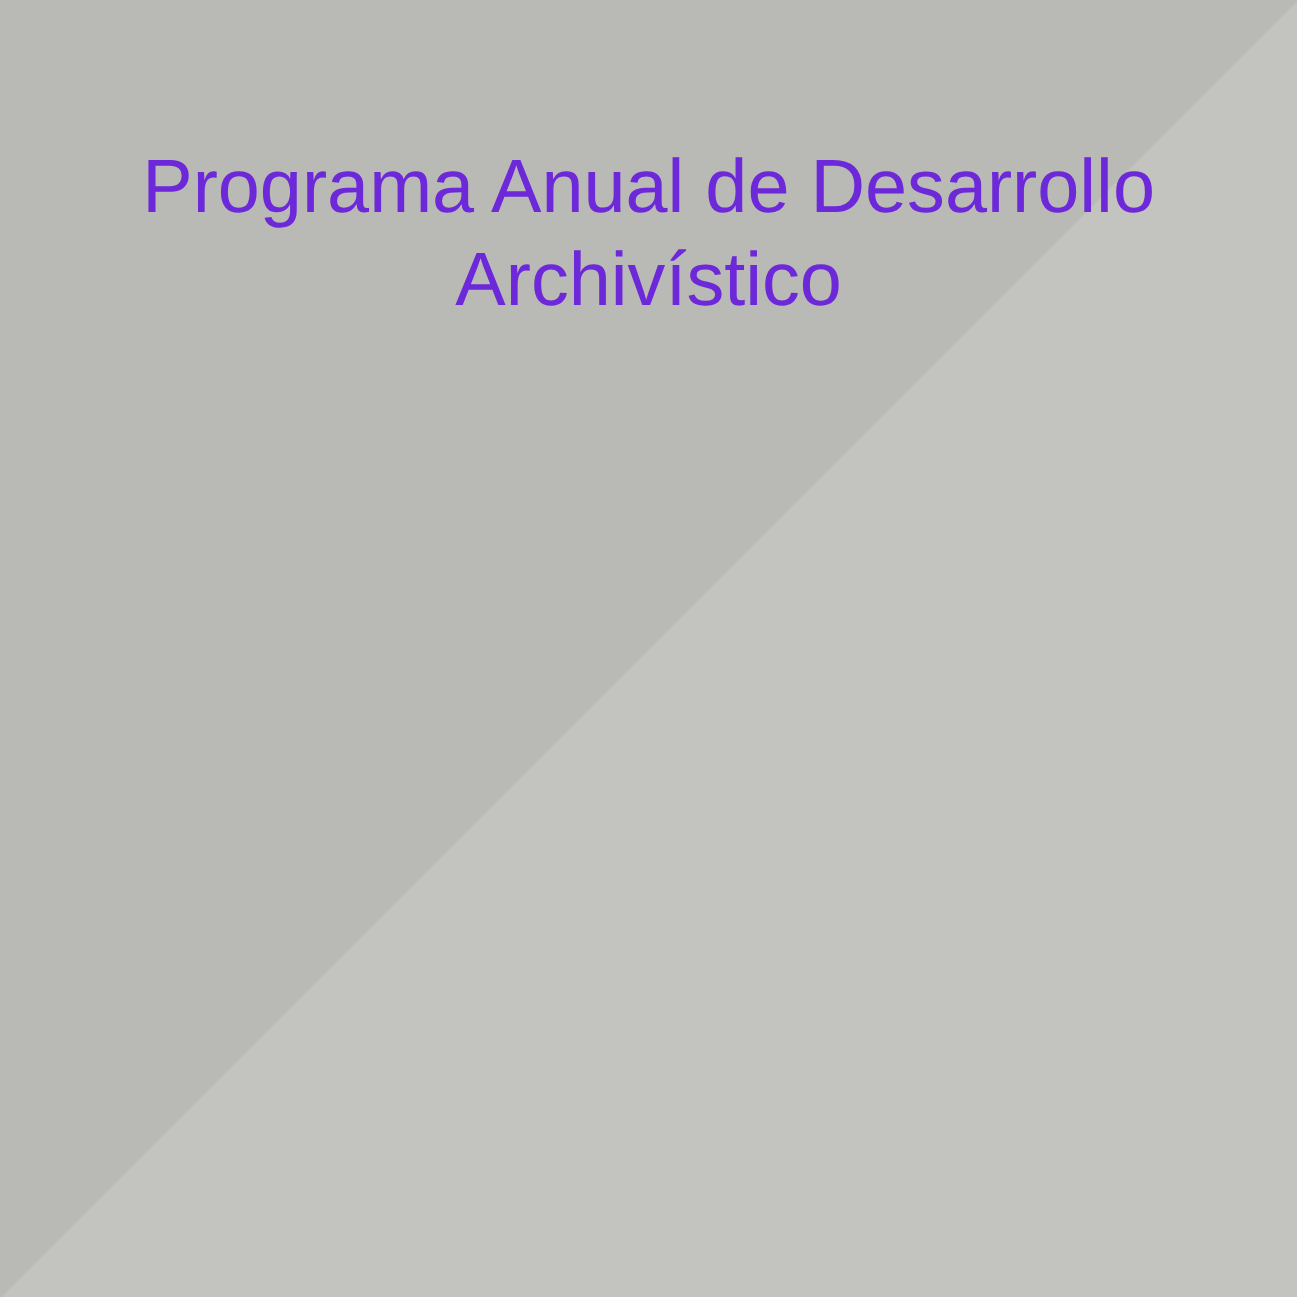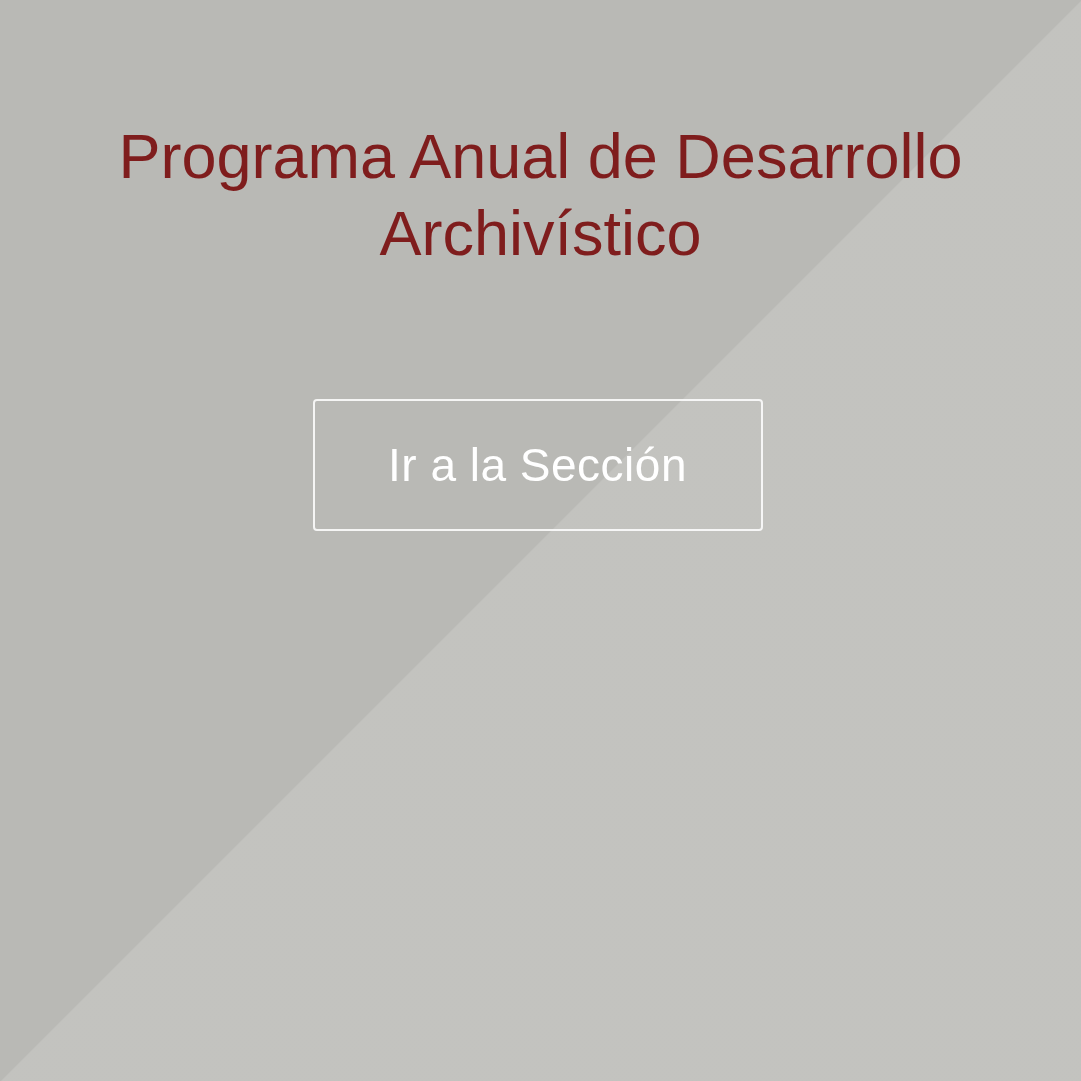--- a/index.html
+++ b/index.html
@@ -65,21 +65,21 @@
     white-space: nowrap;
   }
 
   #subtitle {
     margin-top: 118px;
     max-width: 860px;
     font-family: "Liberation Sans", sans-serif;
     font-weight: 300;
     font-size: 63px;
     line-height: 1.23;
-    color: #7f1d1d;
+    color: #6d28d9;
     text-align: center;
   }
 
   #cta-wrap {
     width: 100%;
     display: flex;
     justify-content: center;
     margin-top: 126px;
   }
 
@@ -109,18 +109,15 @@
 
 <div id="card">
 
   <div id="diagonal-overlay"></div>
 
   <div id="content">
 
 
     <div id="subtitle">Programa Anual de Desarrollo Archivístico</div>
 
-    <div id="cta-wrap">
-      <button id="cta-button" type="button">Ir a la Sección</button>
-    </div>
 
   </div>
 </div>
 
 </body></html>

